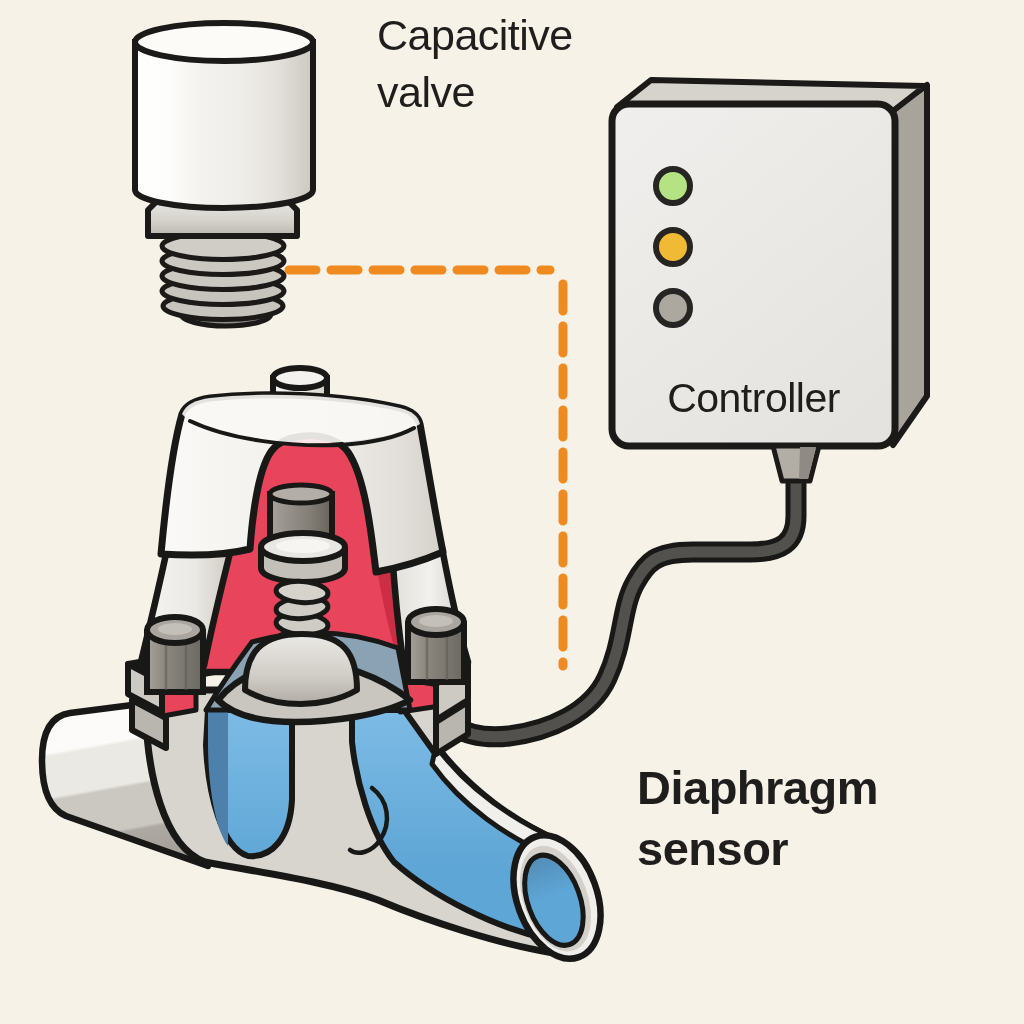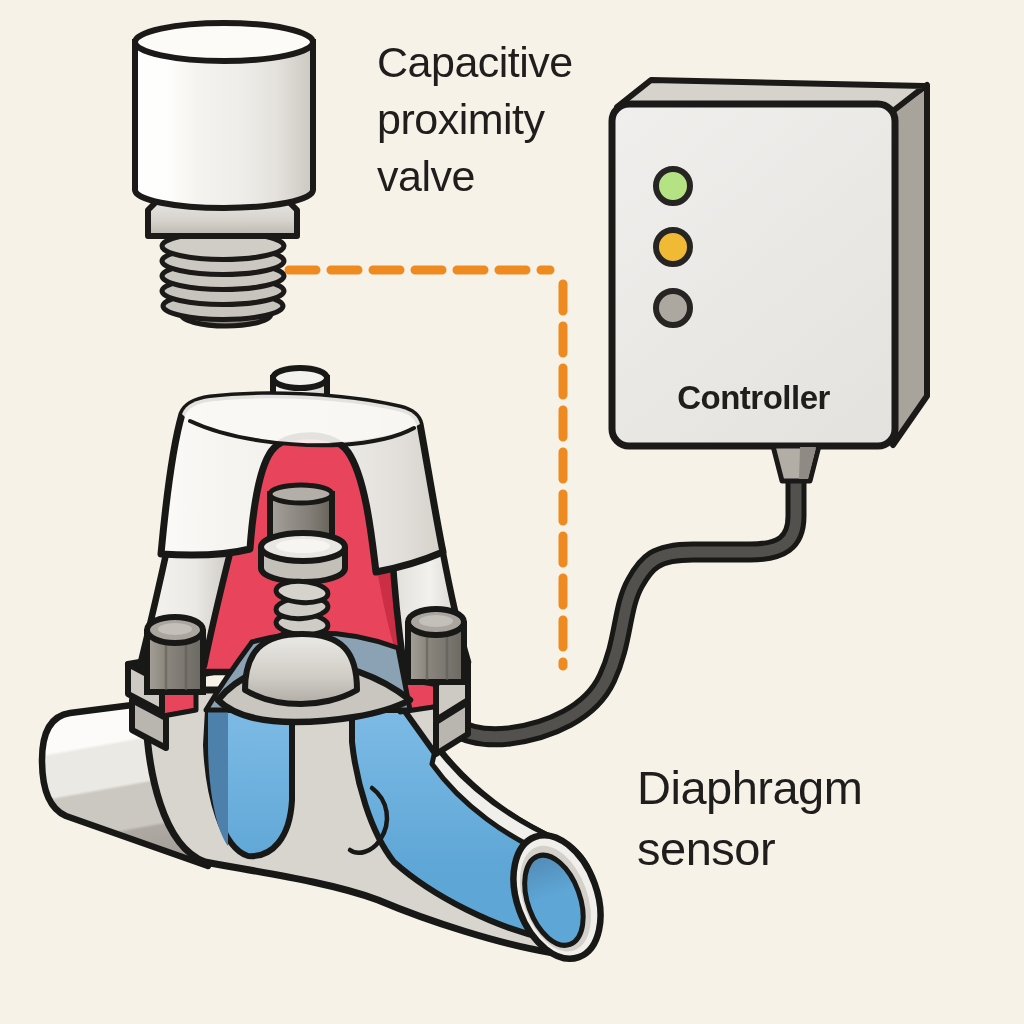--- a/index.html
+++ b/index.html
@@ -11,31 +11,31 @@
     font-family:"Liberation Sans", sans-serif;
   }
   .artwork{position:absolute;left:0;top:0;width:1024px;height:1024px;}
   .label{
     position:absolute;
     color:#1f1e1c;
     letter-spacing:-0.5px;
     white-space:nowrap;
   }
   .label-sensor{
-    left:377px;top:34px;
+    left:377px;top:7px;
     font-size:43px;font-weight:500;line-height:57px;
   }
   .label-controller{
     left:612px;top:376px;width:283px;
     text-align:center;
-    font-size:33px;font-weight:700;line-height:44px;
+    font-size:41px;font-weight:400;line-height:44px;
   }
   .label-valve{
     left:637px;top:757px;
-    font-size:47px;font-weight:400;line-height:61px;
+    font-size:47px;font-weight:700;line-height:61px;
   }
   .label div{display:block;}
 </style>
 </head>
 <body>
 
 <div class="canvas">
 
 <svg class="artwork" viewBox="0 0 1024 1024" xmlns="http://www.w3.org/2000/svg">
   <defs>
@@ -239,21 +239,20 @@
       <line x1="427" y1="626" x2="427" y2="680" stroke="#5f5c57" stroke-width="2.5" opacity="0.6"></line>
       <line x1="447" y1="626" x2="447" y2="680" stroke="#5f5c57" stroke-width="2.5" opacity="0.6"></line>
       <ellipse cx="436" cy="622" rx="28" ry="13" fill="#aaa69f" stroke="#181817" stroke-width="6"></ellipse>
       <ellipse cx="436" cy="621" rx="17" ry="6" fill="#c3c0b9"></ellipse>
     </g>
   </g>
 </svg>
 
 <div class="label label-sensor">
   <div>Capacitive</div>
-  <div>proximity</div>
   <div>valve</div>
 </div>
 
 <div class="label label-controller">Controller</div>
 
 <div class="label label-valve">
   <div>Diaphragm</div>
   <div>sensor</div>
 </div>
 

